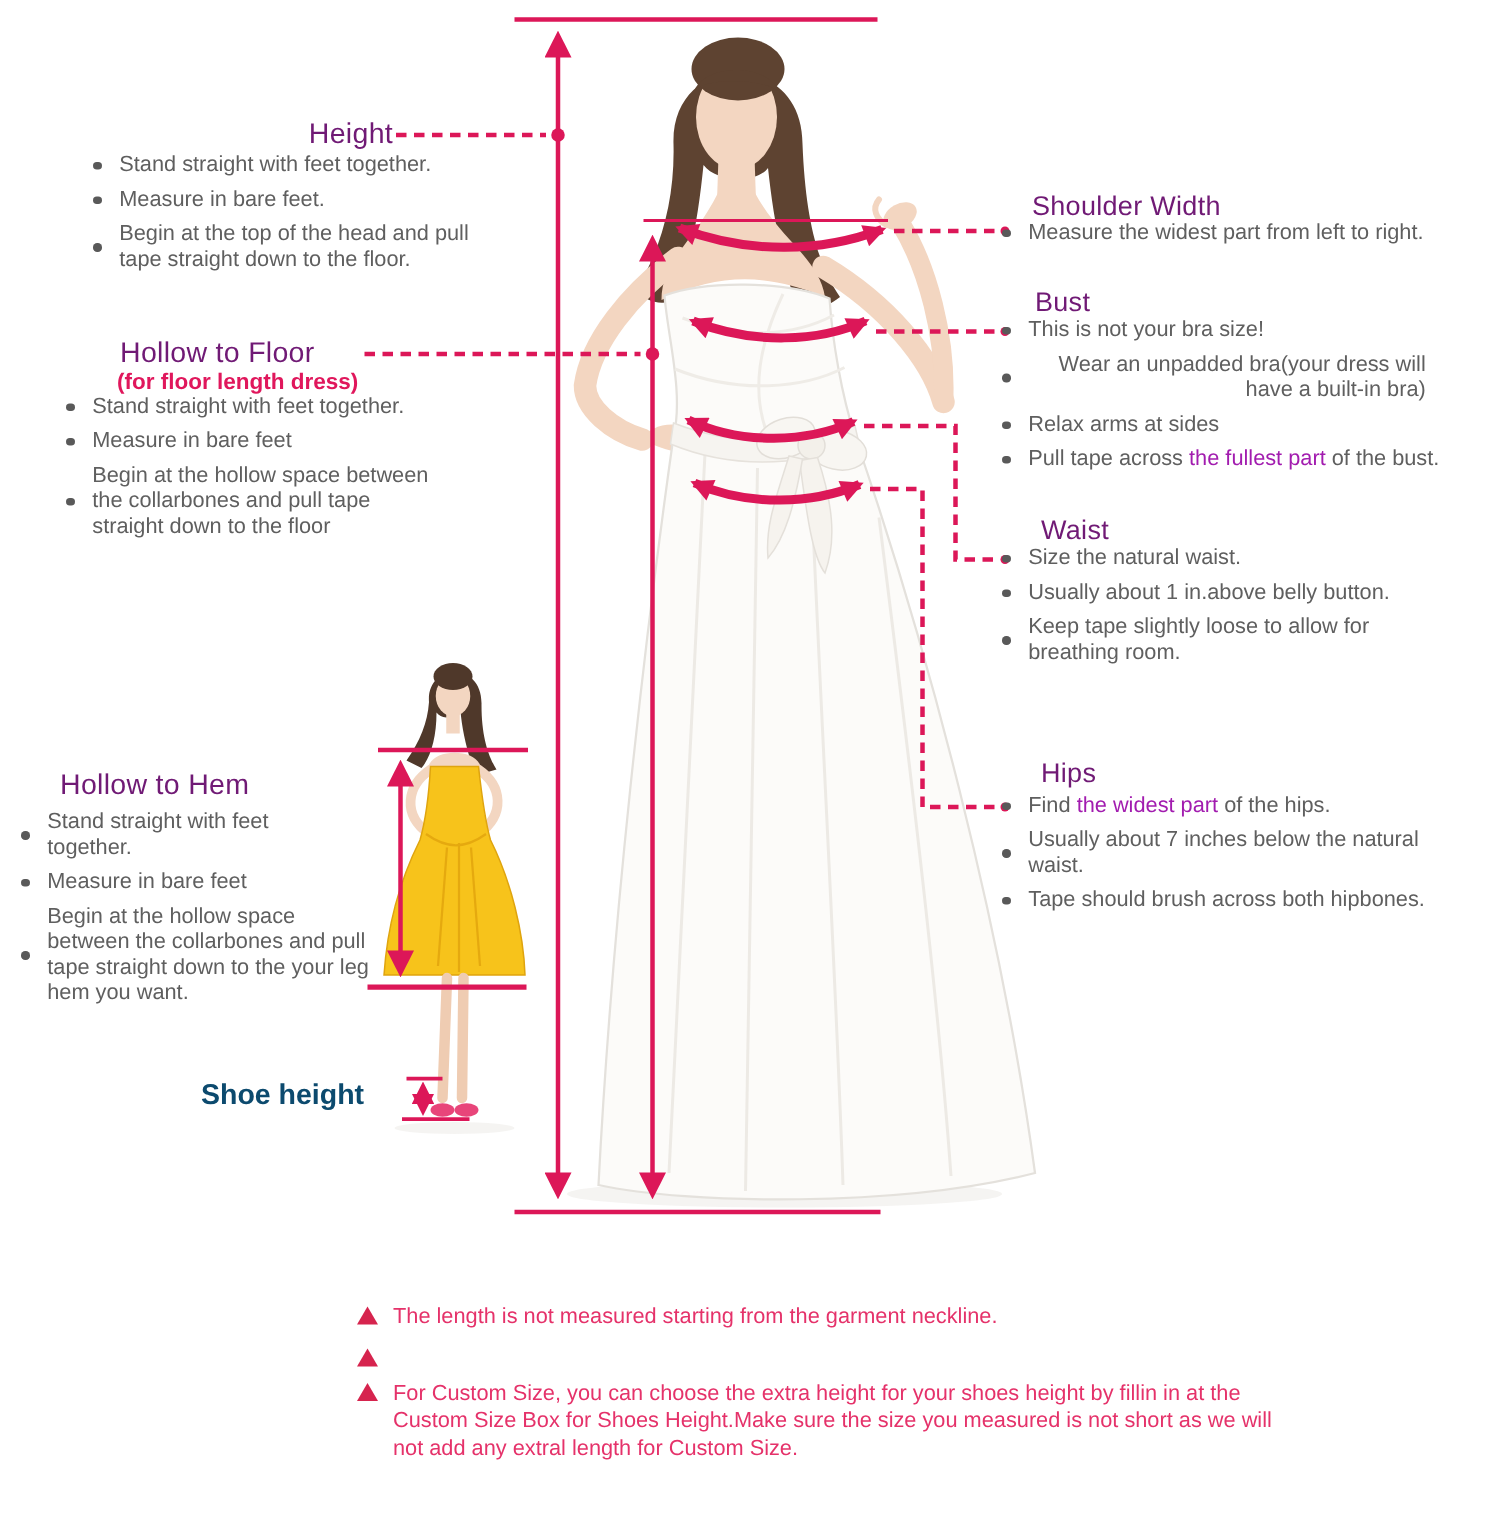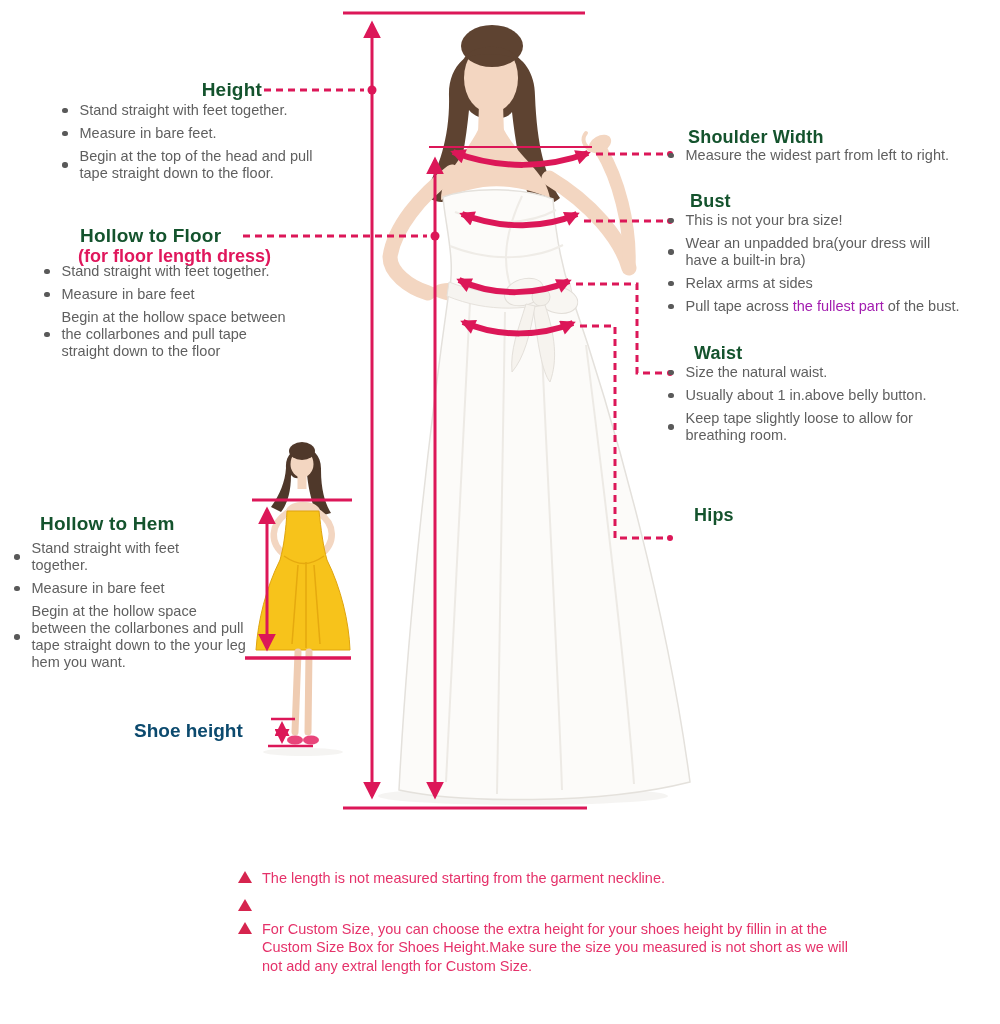--- a/index.html
+++ b/index.html
@@ -3,24 +3,24 @@
 <meta charset="utf-8">
 <style>
   html,body{margin:0;padding:0;background:#ffffff;}
   .canvas{
     position:relative;width:1000px;height:1024px;background:#ffffff;overflow:hidden;
     font-family:"Liberation Sans", sans-serif;
   }
   svg.overlay{position:absolute;left:0;top:0;width:1000px;height:1024px;}
   .abs{position:absolute;}
   .sec-title{
-    color:#14532d;font-weight:bold;font-size:19px;letter-spacing:.2px;white-space:nowrap;
+    color:#701a75;font-weight:normal;font-size:19px;letter-spacing:.2px;white-space:nowrap;
   }
   .sec-title.small{font-size:18px;}
-  .sec-sub{color:#E0175C;font-weight:bold;font-size:18px;white-space:nowrap;}
+  .sec-sub{color:#E0175C;font-weight:bold;font-size:15px;white-space:nowrap;}
   .bullets{color:#5f5f5f;font-size:14.5px;line-height:17px;}
   .bullet{display:flex;align-items:center;margin-bottom:6px;}
   .bullet::before{
     content:"";flex:0 0 auto;width:5.5px;height:5.5px;border-radius:50%;
     background:#595959;margin-right:12px;
   }
   .bullet .btxt{display:inline-block;}
   .hl{color:#a21caf;}
   .w236{max-width:236px;}
   .w232{max-width:232px;}
@@ -208,21 +208,21 @@
   <div class="abs shoe-label" style="left:134px;top:720px;">Shoe height</div>
 
   <div class="abs sec-title small" style="left:688px;top:127px;">Shoulder Width</div>
   <div class="abs bullets" style="left:668px;top:147px;width:325px;">
     <div class="bullet">
         <span class="btxt">Measure the widest part from left to right.</span>
       </div>
   </div>
 
   <div class="abs sec-title small" style="left:690px;top:191px;">Bust</div>
-  <div class="abs bullets" style="left:668px;top:212px;width:325px;">
+  <div class="abs bullets" style="left:668px;top:212px;width:325px;text-align:right;">
     <div class="bullet">
         <span class="btxt">This is not your bra size!</span>
       </div>
     <div class="bullet">
         <span class="btxt w265">Wear an unpadded bra(your dress will have a built-in bra)</span>
       </div>
     <div class="bullet">
         <span class="btxt">Relax arms at sides</span>
       </div>
     <div class="bullet">
@@ -237,20 +237,31 @@
       </div>
     <div class="bullet">
         <span class="btxt">Usually about 1 in.above belly button.</span>
       </div>
     <div class="bullet">
         <span class="btxt w260">Keep tape slightly loose to allow for breathing room.</span>
       </div>
   </div>
 
   <div class="abs sec-title small" style="left:694px;top:505px;">Hips</div>
+  <div class="abs bullets" style="left:668px;top:529px;width:325px;">
+    <div class="bullet">
+      <span class="btxt"><span>Find </span><span class="hl">the widest part</span><span> of the hips.</span></span>
+    </div>
+    <div class="bullet">
+        <span class="btxt w288">Usually about 7 inches below the natural waist.</span>
+      </div>
+    <div class="bullet">
+        <span class="btxt">Tape should brush across both hipbones.</span>
+      </div>
+  </div>
 
   <div class="abs notes" style="left:238px;top:869px;">
     <div class="note-row">
       <span class="tri"></span>
       <span class="note-text" style="max-width:600px;">The length is not measured starting from the garment neckline.</span>
     </div>
     <div class="note-row">
       <span class="tri"></span>
     </div>
     <div class="note-row">

